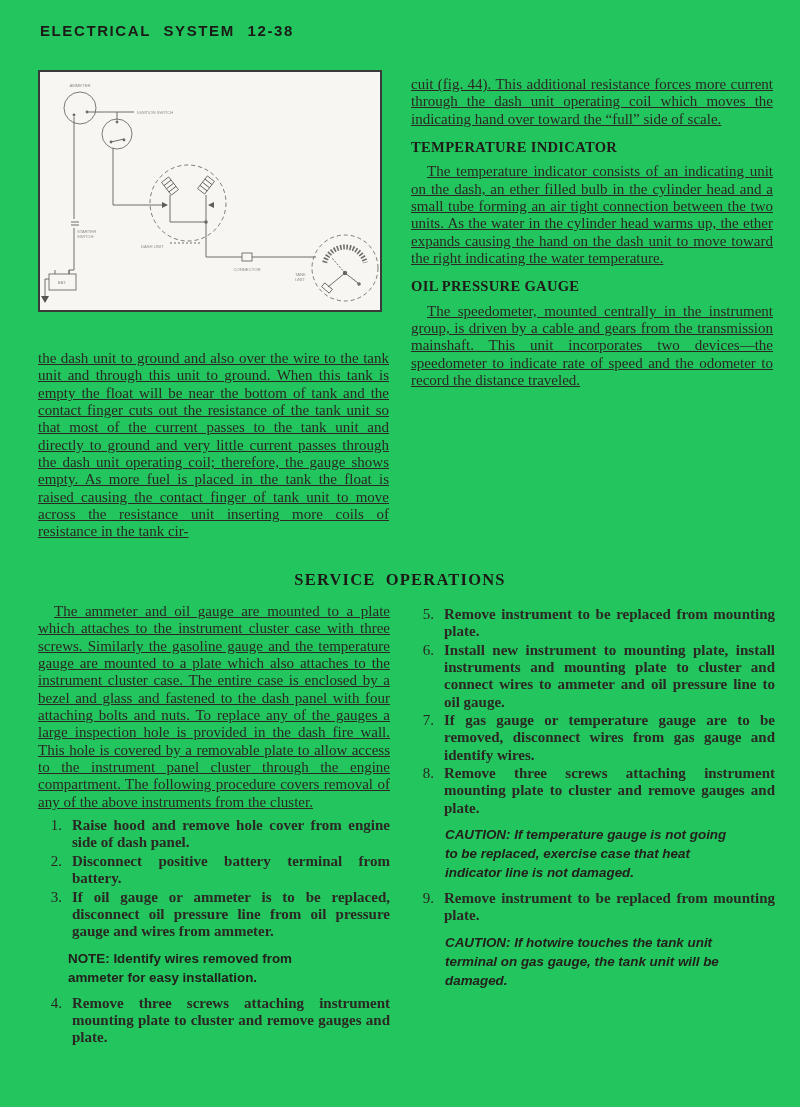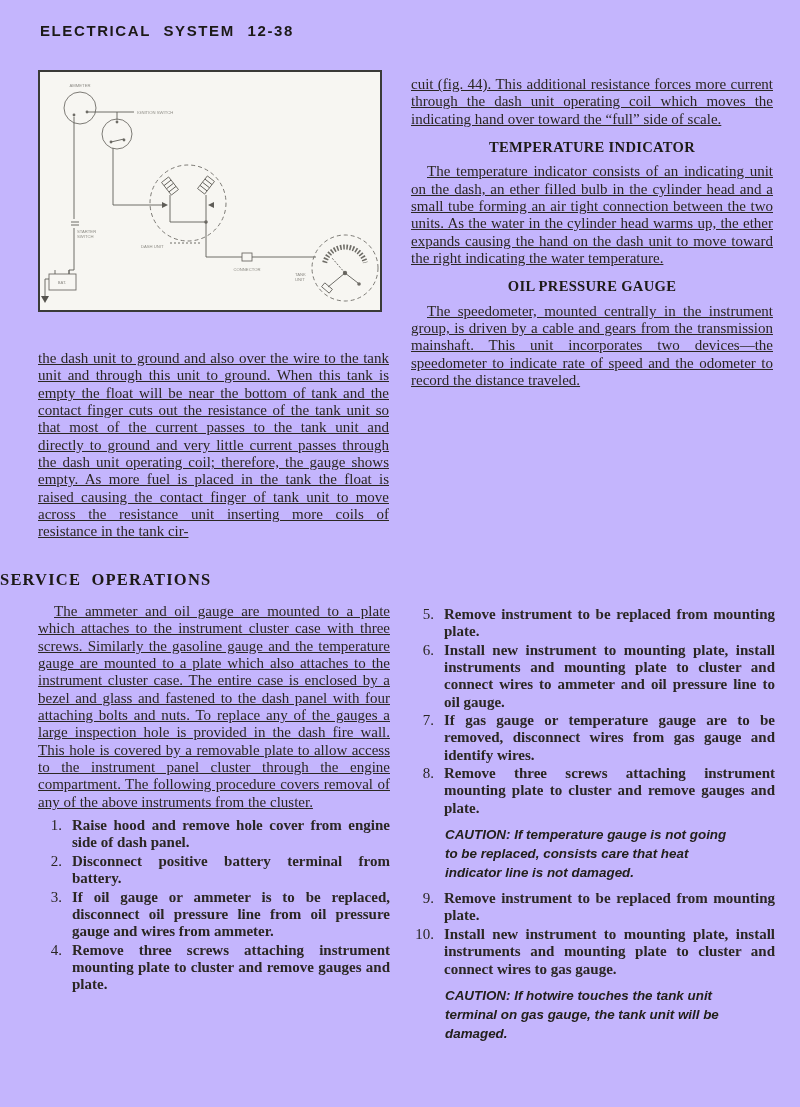--- a/index.html
+++ b/index.html
@@ -1,18 +1,18 @@
 <!DOCTYPE html>
 <html><head>
 <meta charset="utf-8">
 <style>
   html,body{margin:0;padding:0;background:#d8d8d4;}
   .page{
     position:relative;width:800px;height:1107px;margin:0 auto;
-    background:#c4b5fd;color:#2b2723;
+    background:#22c55e;color:#2b2723;
     font-family:"Liberation Serif",serif;
     overflow:hidden;
   }
   .hdr{
     position:absolute;left:40px;top:22px;
     font-family:"Liberation Sans",sans-serif;font-weight:bold;
     font-size:15px;letter-spacing:1.6px;word-spacing:7px;color:#1c1a17;
   }
   .figbox{
     position:absolute;left:38px;top:70px;width:344px;height:242px;
@@ -24,24 +24,24 @@
     font-family:"Liberation Sans",sans-serif;font-weight:bold;
     font-size:12.5px;word-spacing:3px;color:#23201c;
   }
   .body-text{font-size:15px;line-height:17.35px;text-align:justify;}
   .body-text p{margin:0 0 6px 0;text-indent:16px;text-decoration:underline;}
   .body-text p.noindent{text-indent:0;}
   .col-left-top{position:absolute;left:38px;top:350px;width:351px;}
   .col-right-top{position:absolute;left:411px;top:76px;width:362px;}
   .col-right-top h3{
     font-size:14.6px;font-weight:bold;margin:11px 0 7px 0;
-    letter-spacing:0.3px;color:#1e1b18;text-align:center;
+    letter-spacing:0.3px;color:#1e1b18;text-align:left;
   }
   .svc-hdr{
-    position:absolute;left:0;top:570px;width:800px;
+    position:absolute;left:0;top:570px;width:800px;text-align:center;
     font-size:16.5px;font-weight:bold;letter-spacing:1.2px;word-spacing:5px;
     color:#1c1916;margin:0;
   }
   .col-left-bot{position:absolute;left:38px;top:603px;width:352px;}
   .col-right-bot{position:absolute;left:410px;top:605px;width:365px;}
   .step{display:flex;margin:1px 0;}
   .step .num{flex:0 0 24px;text-align:right;padding-right:10px;}
   .step .txt{flex:1;text-align:justify;font-weight:bold;}
   .note,.caution{
     font-family:"Liberation Sans",sans-serif;font-weight:bold;
@@ -151,20 +151,21 @@
           <span class="txt">Raise hood and remove hole cover from engine side of dash panel.</span>
         </div>
         <div class="step">
           <span class="num">2.</span>
           <span class="txt">Disconnect positive battery terminal from battery.</span>
         </div>
         <div class="step">
           <span class="num">3.</span>
           <span class="txt">If oil gauge or ammeter is to be replaced, disconnect oil pressure line from oil pressure gauge and wires from ammeter.</span>
         </div>
+        <div class="note">NOTE: Identify wires removed from ammeter for easy installation.</div>
         <div class="step">
           <span class="num">4.</span>
           <span class="txt">Remove three screws attaching instrument mounting plate to cluster and remove gauges and plate.</span>
         </div>
       </div>
   </div>
 
   <div class="col-right-bot body-text">
     <div id="steps-right">
         <div class="step">
@@ -176,26 +177,22 @@
           <span class="txt">Install new instrument to mounting plate, install instruments and mounting plate to cluster and connect wires to ammeter and oil pressure line to oil gauge.</span>
         </div>
         <div class="step">
           <span class="num">7.</span>
           <span class="txt">If gas gauge or temperature gauge are to be removed, disconnect wires from gas gauge and identify wires.</span>
         </div>
         <div class="step">
           <span class="num">8.</span>
           <span class="txt">Remove three screws attaching instrument mounting plate to cluster and remove gauges and plate.</span>
         </div>
-        <div class="caution">CAUTION: If temperature gauge is not going to be replaced, consists care that heat indicator line is not damaged.</div>
+        <div class="caution">CAUTION: If temperature gauge is not going to be replaced, exercise case that heat indicator line is not damaged.</div>
         <div class="step">
           <span class="num">9.</span>
           <span class="txt">Remove instrument to be replaced from mounting plate.</span>
-        </div>
-        <div class="step">
-          <span class="num">10.</span>
-          <span class="txt">Install new instrument to mounting plate, install instruments and mounting plate to cluster and connect wires to gas gauge.</span>
         </div>
         <div class="caution">CAUTION: If hotwire touches the tank unit terminal on gas gauge, the tank unit will be damaged.</div>
       </div>
   </div>
 
 </div>
 
 </body></html>

